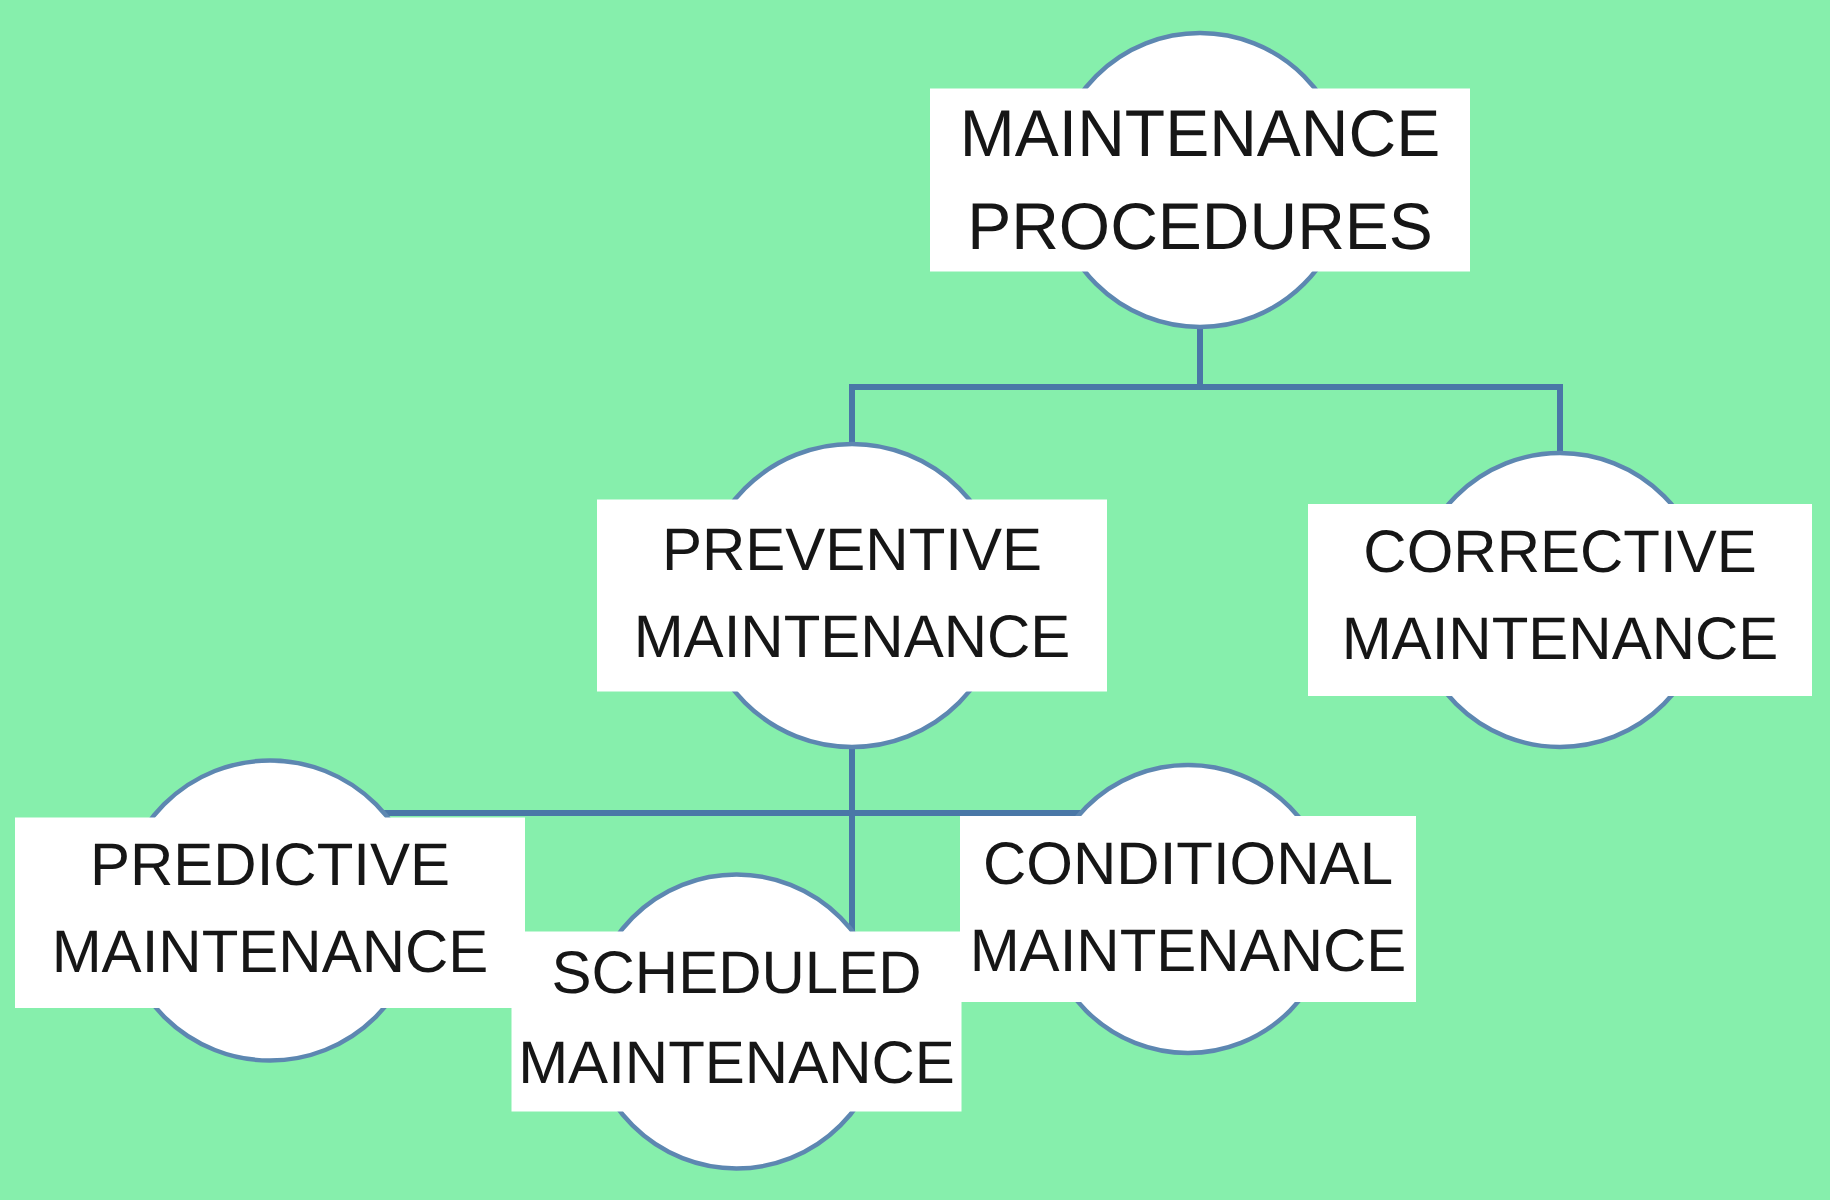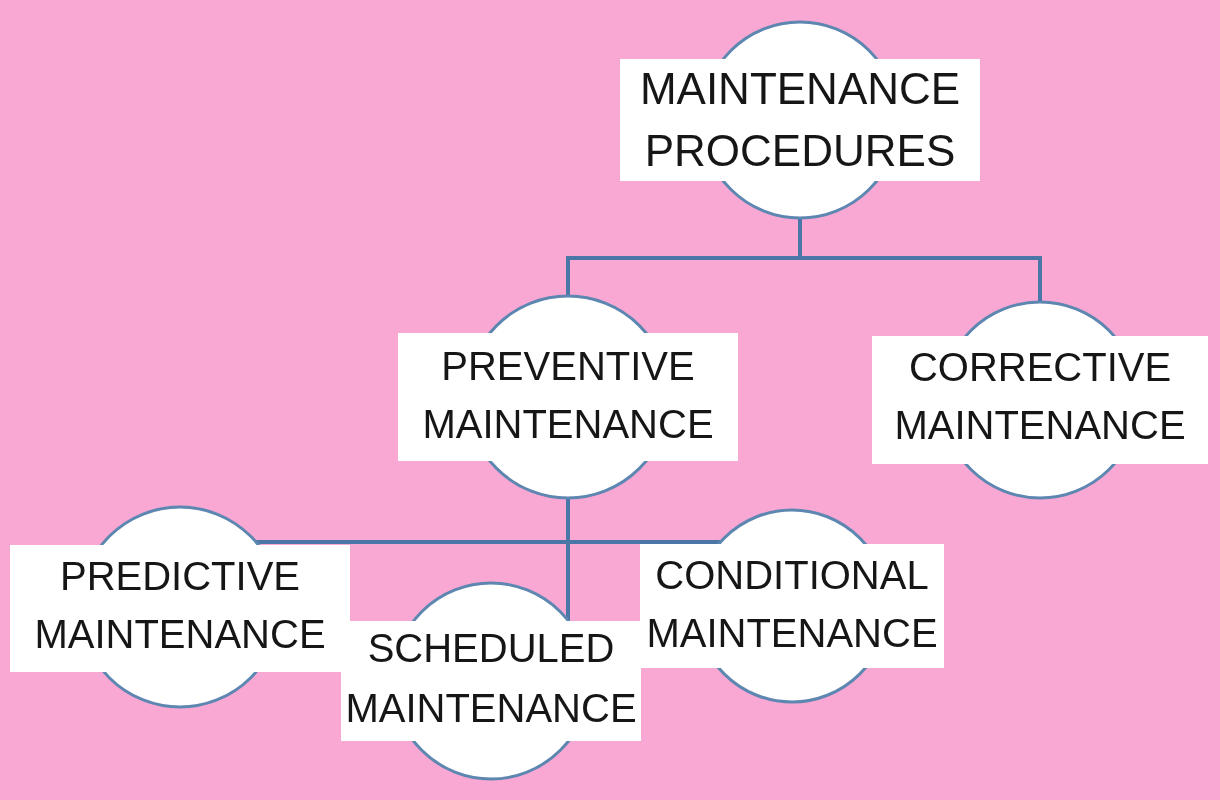--- a/index.html
+++ b/index.html
@@ -7,21 +7,21 @@
     padding: 0;
     background: #ffffff;
     width: 1220px;
     height: 800px;
     overflow: hidden;
   }
   #stage {
     position: relative;
     width: 1220px;
     height: 800px;
-    background: #f9a8d4;
+    background: #86efac;
   }
   svg {
     display: block;
   }
   svg text {
     font-family: "Liberation Sans", "DejaVu Sans", sans-serif;
     fill: var(--text-color, #161616);
     text-anchor: middle;
     letter-spacing: 0px;
   }

